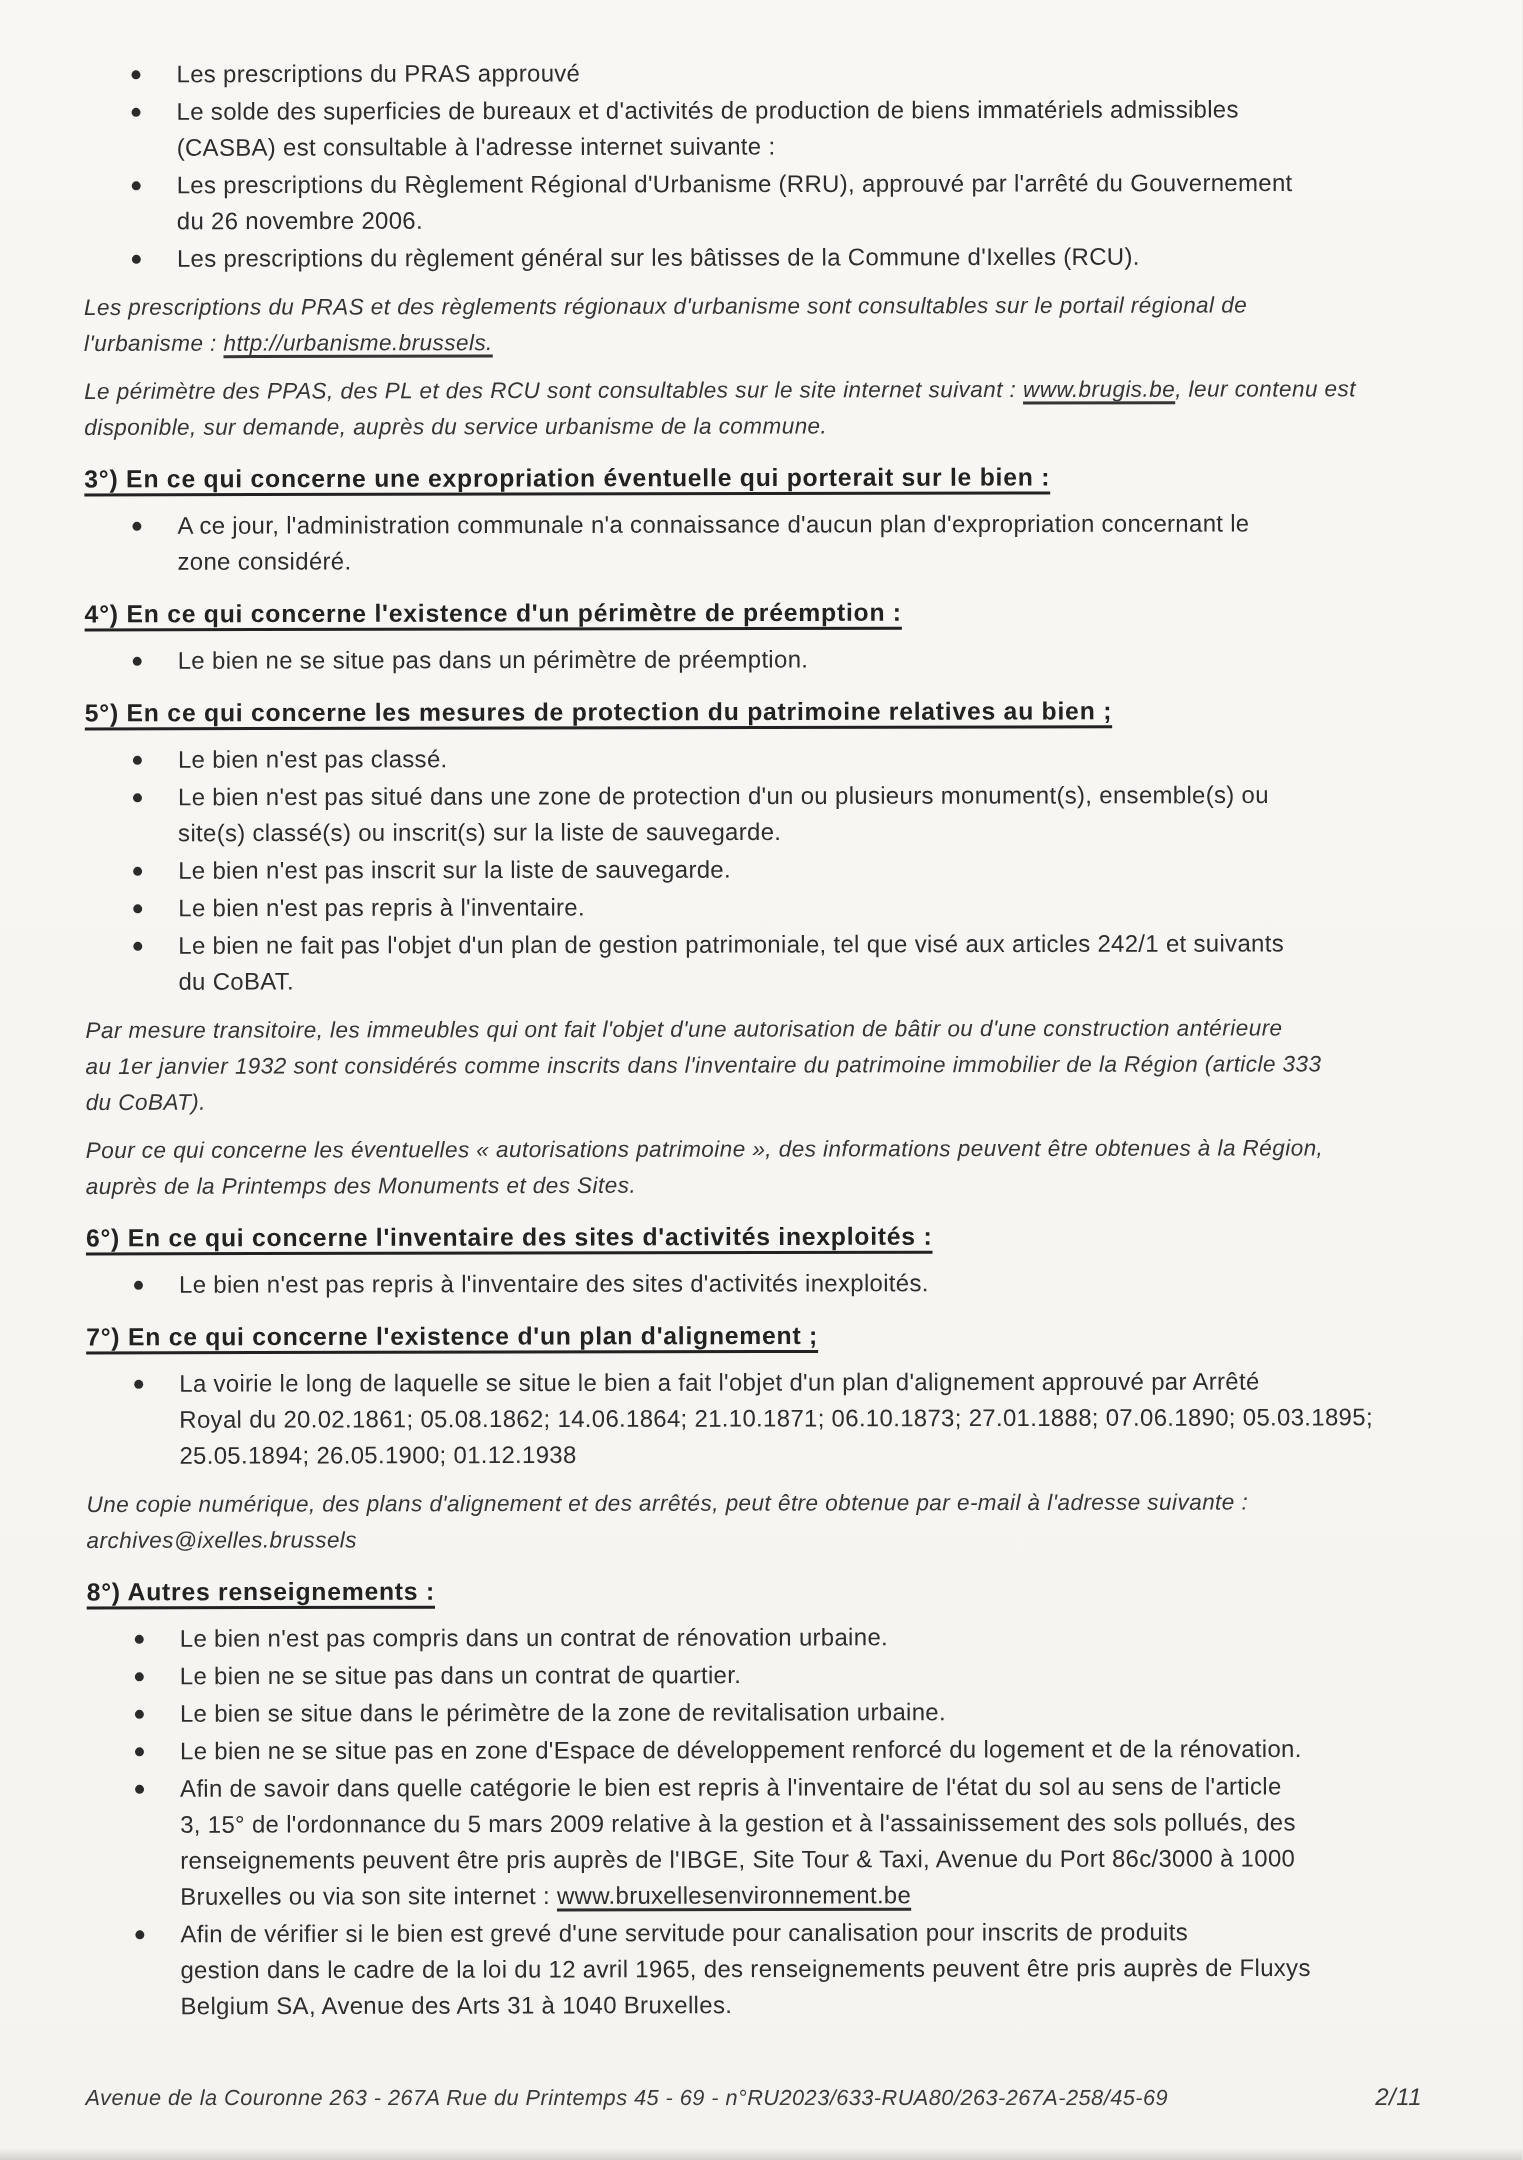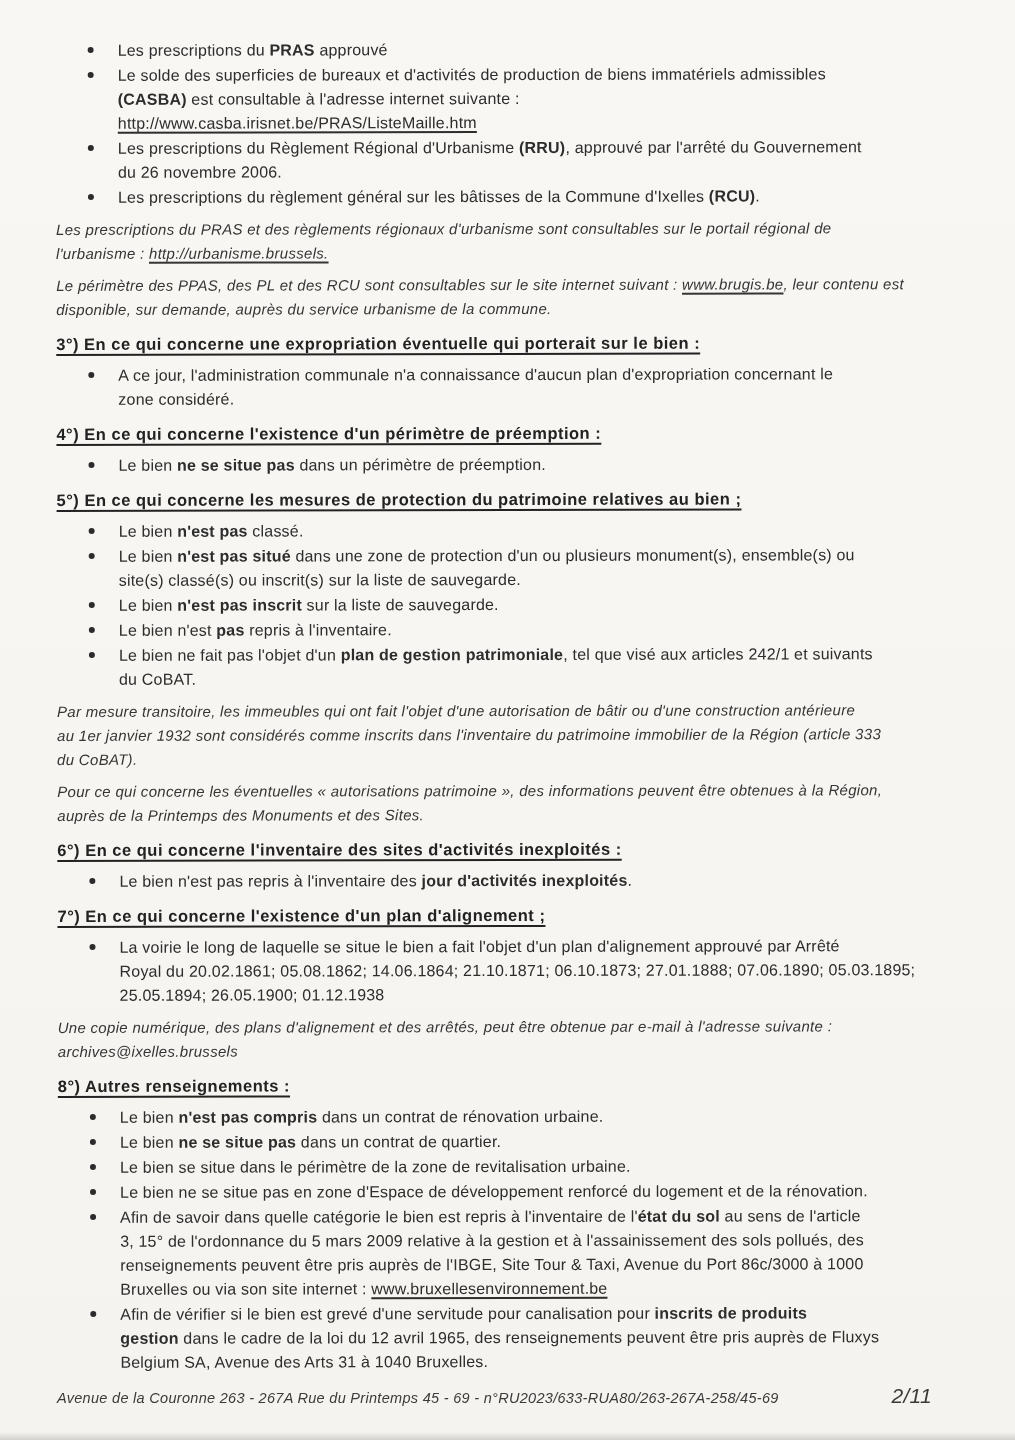--- a/index.html
+++ b/index.html
@@ -31,37 +31,37 @@
   }
   .note{
     font-style:italic;font-size:15px;line-height:24px;letter-spacing:0.3px;
     margin:8px 0 !important;color:#353535;
   }
   .heading{
     font-weight:bold;font-size:16.5px;letter-spacing:0.5px;color:#222;
     margin:10px 0 8px !important;
     text-decoration:underline;text-decoration-thickness:2px;text-underline-offset:4px;
   }
-  .b{font-weight:bold;}
+  .b{font-weight:normal;}
   .u{text-decoration:underline;text-decoration-thickness:1.5px;text-underline-offset:3px;}
   .footer{
     position:absolute;left:57px;right:57px;bottom:32px;
     display:flex;align-items:baseline;
     font-style:italic;font-size:14.5px;letter-spacing:0.3px;color:#3a3a3a;
   }
-  .footer-page{margin-left:auto;margin-right:26px;font-size:21px;}
+  .footer-page{margin-left:auto;margin-right:10px;font-size:16px;}
 </style>
 </head>
 <body>
 
 <div class="page">
   <div class="content" id="doc-root">
       <ul class="bullets">
         <li><span>Les prescriptions du </span><span class="b">PRAS</span><span> approuvé</span></li>
-        <li><span>Le solde des superficies de bureaux et d'activités de production de biens immatériels admissibles</span><br><span class="b">(CASBA)</span><span> est consultable à l'adresse internet suivante :</span><br><span class="u">http://www.casba.irisnet.be/PRAS/ListeMaille.htm</span></li>
+        <li><span>Le solde des superficies de bureaux et d'activités de production de biens immatériels admissibles</span><br><span class="b">(CASBA)</span><span> est consultable à l'adresse internet suivante :</span><br></li>
         <li><span>Les prescriptions du Règlement Régional d'Urbanisme </span><span class="b">(RRU)</span><span>, approuvé par l'arrêté du Gouvernement</span><br><span>du 26 novembre 2006.</span></li>
         <li><span>Les prescriptions du règlement général sur les bâtisses de la Commune d'Ixelles </span><span class="b">(RCU)</span><span>.</span></li>
       </ul>
       <p class="note"><span>Les prescriptions du PRAS et des règlements régionaux d'urbanisme sont consultables sur le portail régional de</span><br><span>l'urbanisme : </span><span class="u">http://urbanisme.brussels.</span></p>
       <p class="note"><span>Le périmètre des PPAS, des PL et des RCU sont consultables sur le site internet suivant : </span><span class="u">www.brugis.be</span><span>, leur contenu est</span><br><span>disponible, sur demande, auprès du service urbanisme de la commune.</span></p>
       <p class="heading"><span>3°) En ce qui concerne une expropriation éventuelle qui porterait sur le bien :</span></p>
       <ul class="bullets">
         <li><span>A ce jour, l'administration communale n'a connaissance d'aucun plan d'expropriation concernant le</span><br><span>zone considéré.</span></li>
       </ul>
       <p class="heading"><span>4°) En ce qui concerne l'existence d'un périmètre de préemption :</span></p>
@@ -73,21 +73,21 @@
         <li><span>Le bien </span><span class="b">n'est pas</span><span> classé.</span></li>
         <li><span>Le bien </span><span class="b">n'est pas situé</span><span> dans une zone de protection d'un ou plusieurs monument(s), ensemble(s) ou</span><br><span>site(s) classé(s) ou inscrit(s) sur la liste de sauvegarde.</span></li>
         <li><span>Le bien </span><span class="b">n'est pas inscrit</span><span> sur la liste de sauvegarde.</span></li>
         <li><span>Le bien n'est </span><span class="b">pas</span><span>  repris à l'inventaire.</span></li>
         <li><span>Le bien ne fait pas l'objet d'un </span><span class="b">plan de gestion patrimoniale</span><span>, tel que visé aux articles 242/1 et suivants</span><br><span>du CoBAT.</span></li>
       </ul>
       <p class="note"><span>Par mesure transitoire, les immeubles qui ont fait l'objet d'une autorisation de bâtir ou d'une construction antérieure</span><br><span>au 1er janvier 1932 sont considérés comme inscrits dans l'inventaire du patrimoine immobilier de la Région (article 333</span><br><span>du CoBAT).</span></p>
       <p class="note"><span>Pour ce qui concerne les éventuelles « autorisations patrimoine », des informations peuvent être obtenues à la Région,</span><br><span>auprès de la Printemps des Monuments et des Sites.</span></p>
       <p class="heading"><span>6°) En ce qui concerne l'inventaire des sites d'activités inexploités :</span></p>
       <ul class="bullets">
-        <li><span>Le bien n'est pas repris à l'inventaire des </span><span class="b">jour d'activités inexploités</span><span>.</span></li>
+        <li><span>Le bien n'est pas repris à l'inventaire des </span><span class="b">sites d'activités inexploités</span><span>.</span></li>
       </ul>
       <p class="heading"><span>7°) En ce qui concerne l'existence d'un plan d'alignement ;</span></p>
       <ul class="bullets">
         <li><span>La voirie le long de laquelle se situe le bien a fait l'objet d'un plan d'alignement approuvé par Arrêté</span><br><span>Royal du  20.02.1861;  05.08.1862;  14.06.1864;  21.10.1871;  06.10.1873;  27.01.1888;  07.06.1890;  05.03.1895;</span><br><span>25.05.1894; 26.05.1900; 01.12.1938</span></li>
       </ul>
       <p class="note"><span>Une copie numérique, des plans d'alignement et des arrêtés, peut être obtenue par e-mail à l'adresse suivante :</span><br><span>archives@ixelles.brussels</span></p>
       <p class="heading"><span>8°) Autres renseignements :</span></p>
       <ul class="bullets">
         <li><span>Le bien </span><span class="b">n'est pas compris</span><span> dans un contrat de rénovation urbaine.</span></li>
         <li><span>Le bien </span><span class="b">ne se situe pas</span><span> dans un contrat de quartier.</span></li>

